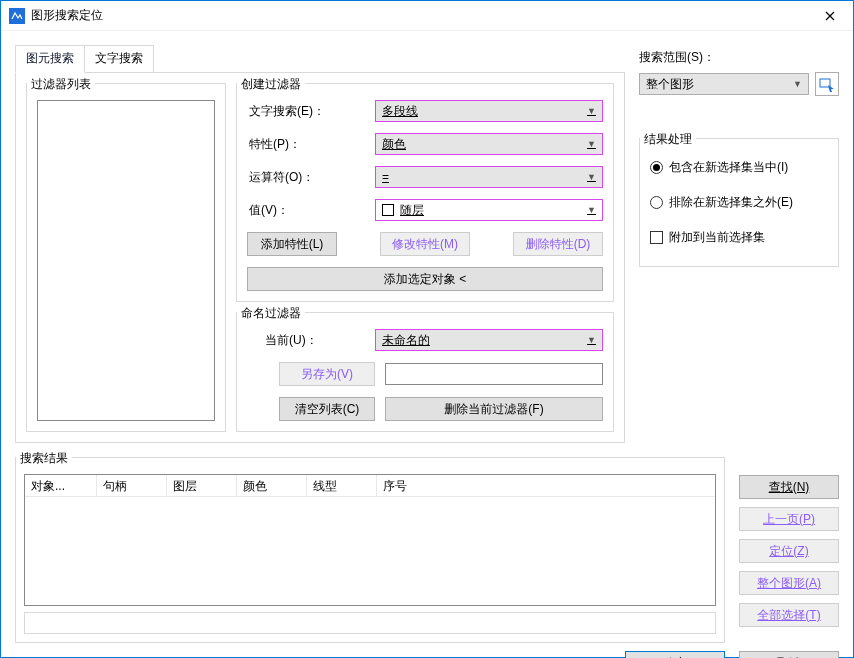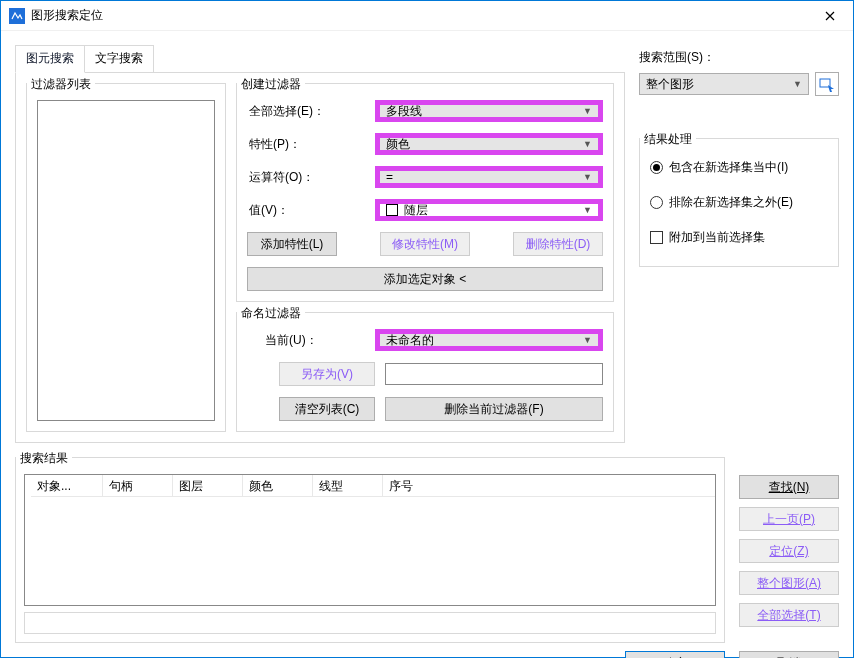--- a/index.html
+++ b/index.html
@@ -123,26 +123,27 @@
     gap: 10px;
   }
   .form-label {
     width: 118px;
     padding-left: 2px;
   }
   .form-label.indent { padding-left: 18px; }
   .combo {
     flex: 1;
     height: 22px;
-    border: 5px solid #d946ef;
+    border: 1px solid #d946ef;
     background: #e5e5e5;
     display: flex;
     align-items: center;
     padding: 0 6px;
     position: relative;
+    text-decoration: underline;
   }
   .combo.white { background: #fff; }
   .combo .arrow {
     margin-left: auto;
     font-size: 9px;
     color: #555;
   }
   .textinput {
     flex: 1;
     height: 22px;
@@ -226,21 +227,20 @@
     gap: 14px;
     margin-top: 14px;
   }
   .results-col { flex: 1; display: flex; flex-direction: column; }
   .results-table {
     height: 132px;
     border: 1px solid #888;
     background: #fff;
     display: flex;
     flex-direction: column;
-    padding-left: 6px;
   }
   .results-header {
     height: 22px;
     background: #fff;
     border-bottom: 1px solid #e8e8e8;
     display: flex;
   }
   .col {
     border-right: 1px solid #e8e8e8;
     padding: 3px 6px;
@@ -304,21 +304,21 @@
             <div class="fieldset-legend">过滤器列表</div>
             <div class="filter-listbox"></div>
           </div>
 
           <div class="mid-col">
 
             <div class="fieldset">
               <div class="fieldset-legend">创建过滤器</div>
               <div class="form-grid">
                 <div class="form-row">
-                  <div class="form-label">全部选择(E)：</div>
+                  <div class="form-label">文字搜索(E)：</div>
                   <div class="combo">
                     <span>多段线</span>
                     <span class="arrow">▼</span>
                   </div>
                 </div>
                 <div class="form-row">
                   <div class="form-label">特性(P)：</div>
                   <div class="combo">
                     <span>颜色</span>
                     <span class="arrow">▼</span>

